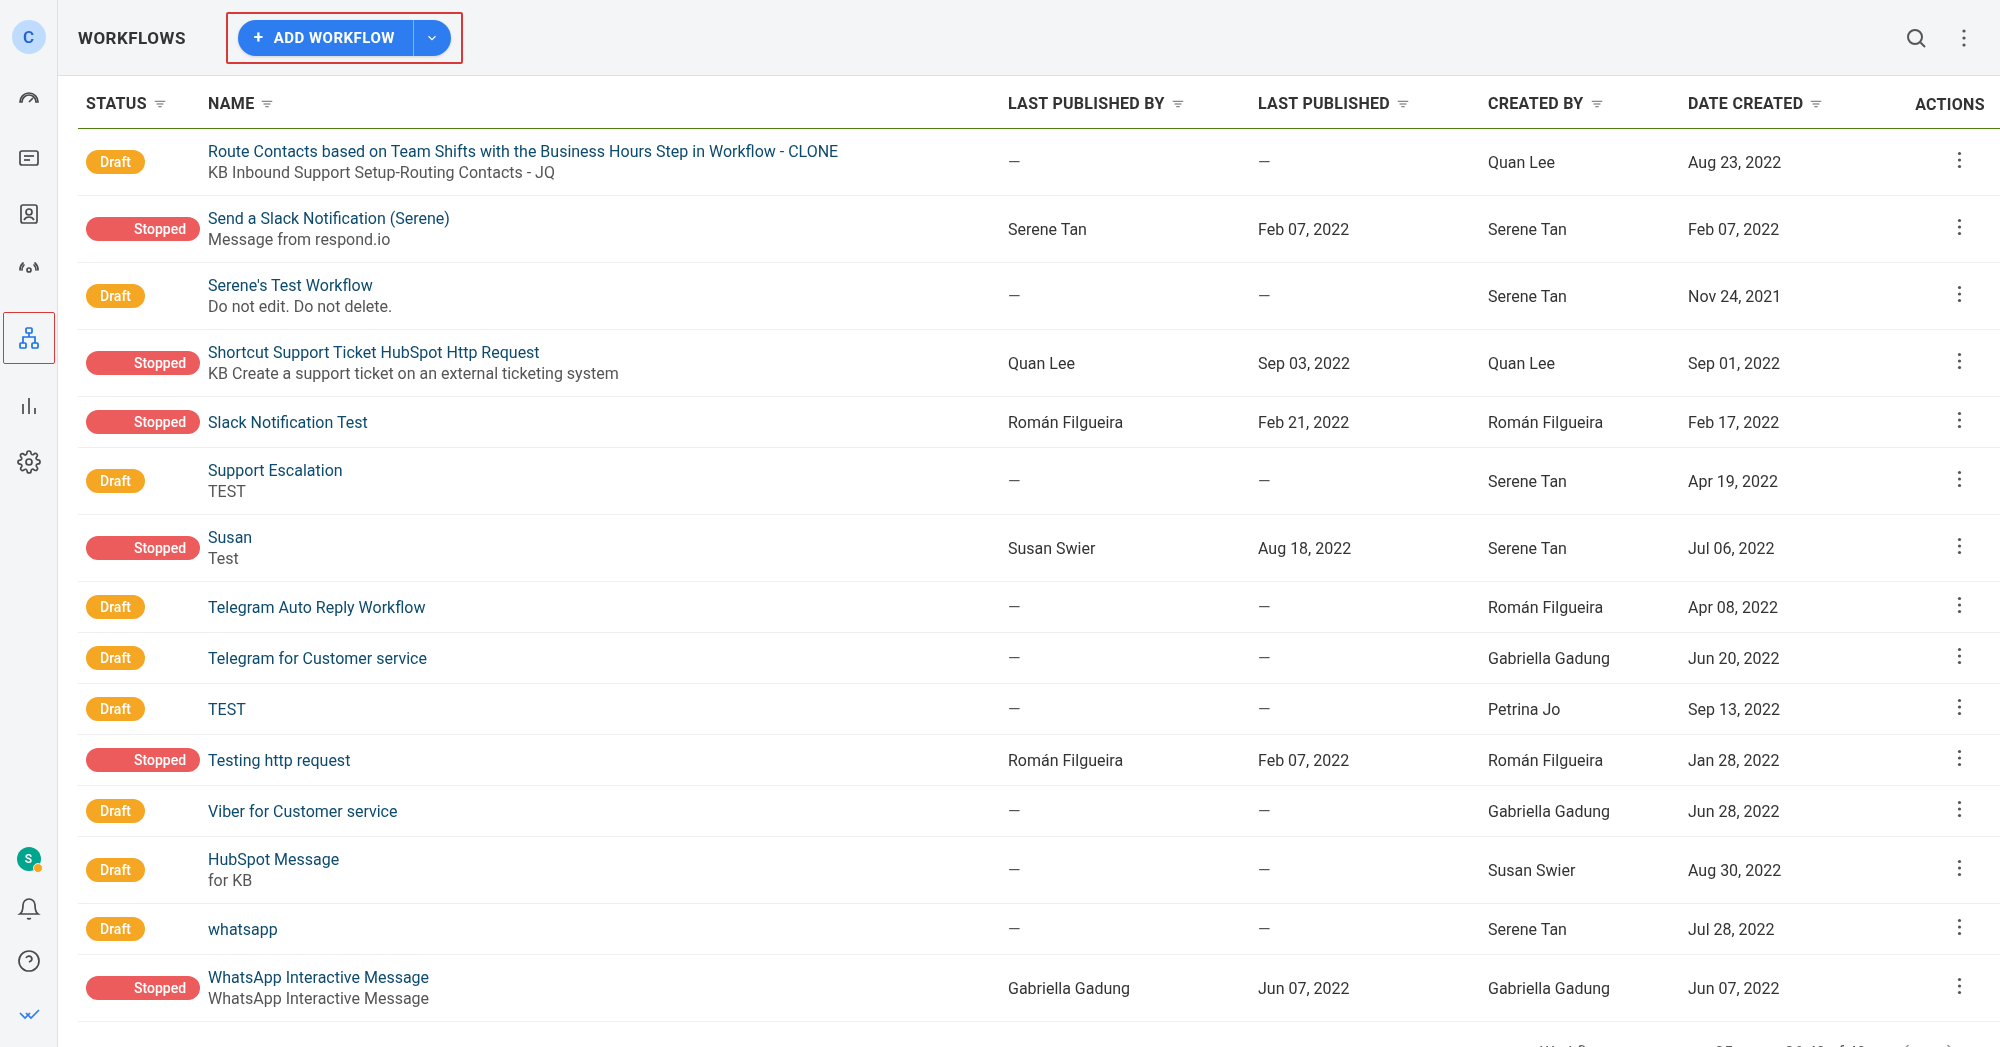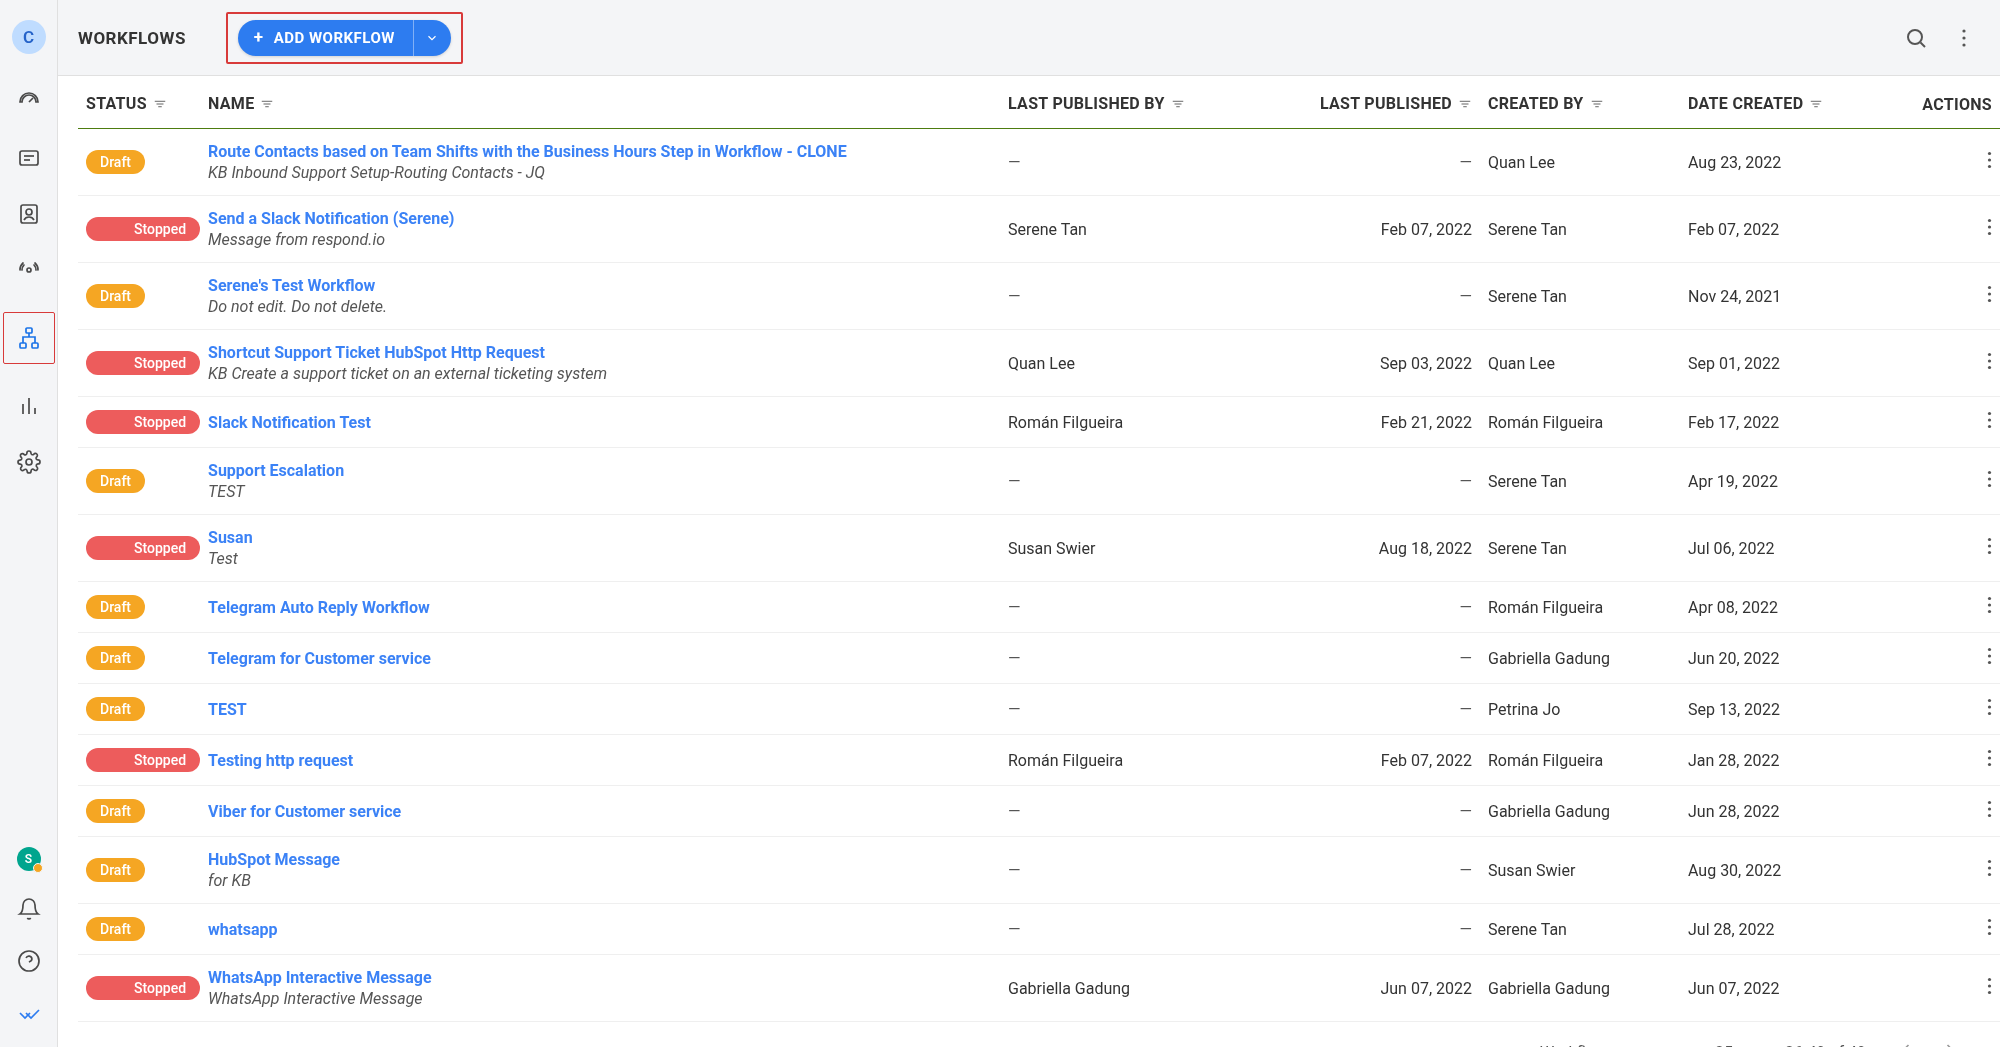--- a/index.html
+++ b/index.html
@@ -26,29 +26,29 @@
 .topbar-right svg{width:24px;height:24px;cursor:pointer;}
 .table-wrap{flex:1;overflow:auto;padding-left:20px;}
 table{width:100%;border-collapse:collapse;}
 th{font-size:16px;font-weight:700;color:#333;text-align:left;padding:18px 8px 14px;border-bottom:1px solid #4d7c0f;letter-spacing:.3px;}
 th .sort-icon{display:inline-block;margin-left:6px;vertical-align:middle;color:#888;}
 .sort-icon svg{width:14px;height:12px;}
 td{padding:13px 8px;font-size:16px;color:#333;border-bottom:1px solid #efefef;vertical-align:middle;}
 .col-status{width:120px;}
 .col-name{padding-left:0;}
 .col-pub-by{width:250px;}
-.col-pub{width:230px;text-align:right;}
+.col-pub{width:230px;}
 .col-created-by{width:200px;}
 .col-created{width:220px;}
-.col-actions{width:100px;text-align:right;}
+.col-actions{width:100px;text-align:center;}
 .badge{display:inline-block;padding:4px 14px;border-radius:14px;font-size:14px;color:#fff;font-weight:500;}
 .badge-draft{background:#f5a623;}
 .badge-stopped{background:#ed5c5c;padding-left:48px;}
-.wf-title{color:#3b82f6;font-weight:700;cursor:pointer;}
-.wf-desc{color:#555;font-size:16px;margin-top:2px;font-style:italic;}
+.wf-title{color:#0c4a6e;font-weight:400;cursor:pointer;}
+.wf-desc{color:#555;font-size:16px;margin-top:2px;}
 .row-action{color:#555;cursor:pointer;padding-left:18px;}
 .row-action svg{width:5px;height:18px;}
 .pager{display:flex;align-items:center;justify-content:flex-end;gap:30px;padding:18px 40px 18px 20px;font-size:16px;color:#555;}
 .pager-select{display:inline-flex;align-items:center;gap:10px;cursor:pointer;}
 .pager-select svg{width:12px;height:12px;}
 .pager-nav{display:flex;gap:24px;color:#999;}
 .pager-nav span{cursor:pointer;}
 .chev{width:20px;height:20px;}
 .dash{color:#555;}
 </style>

